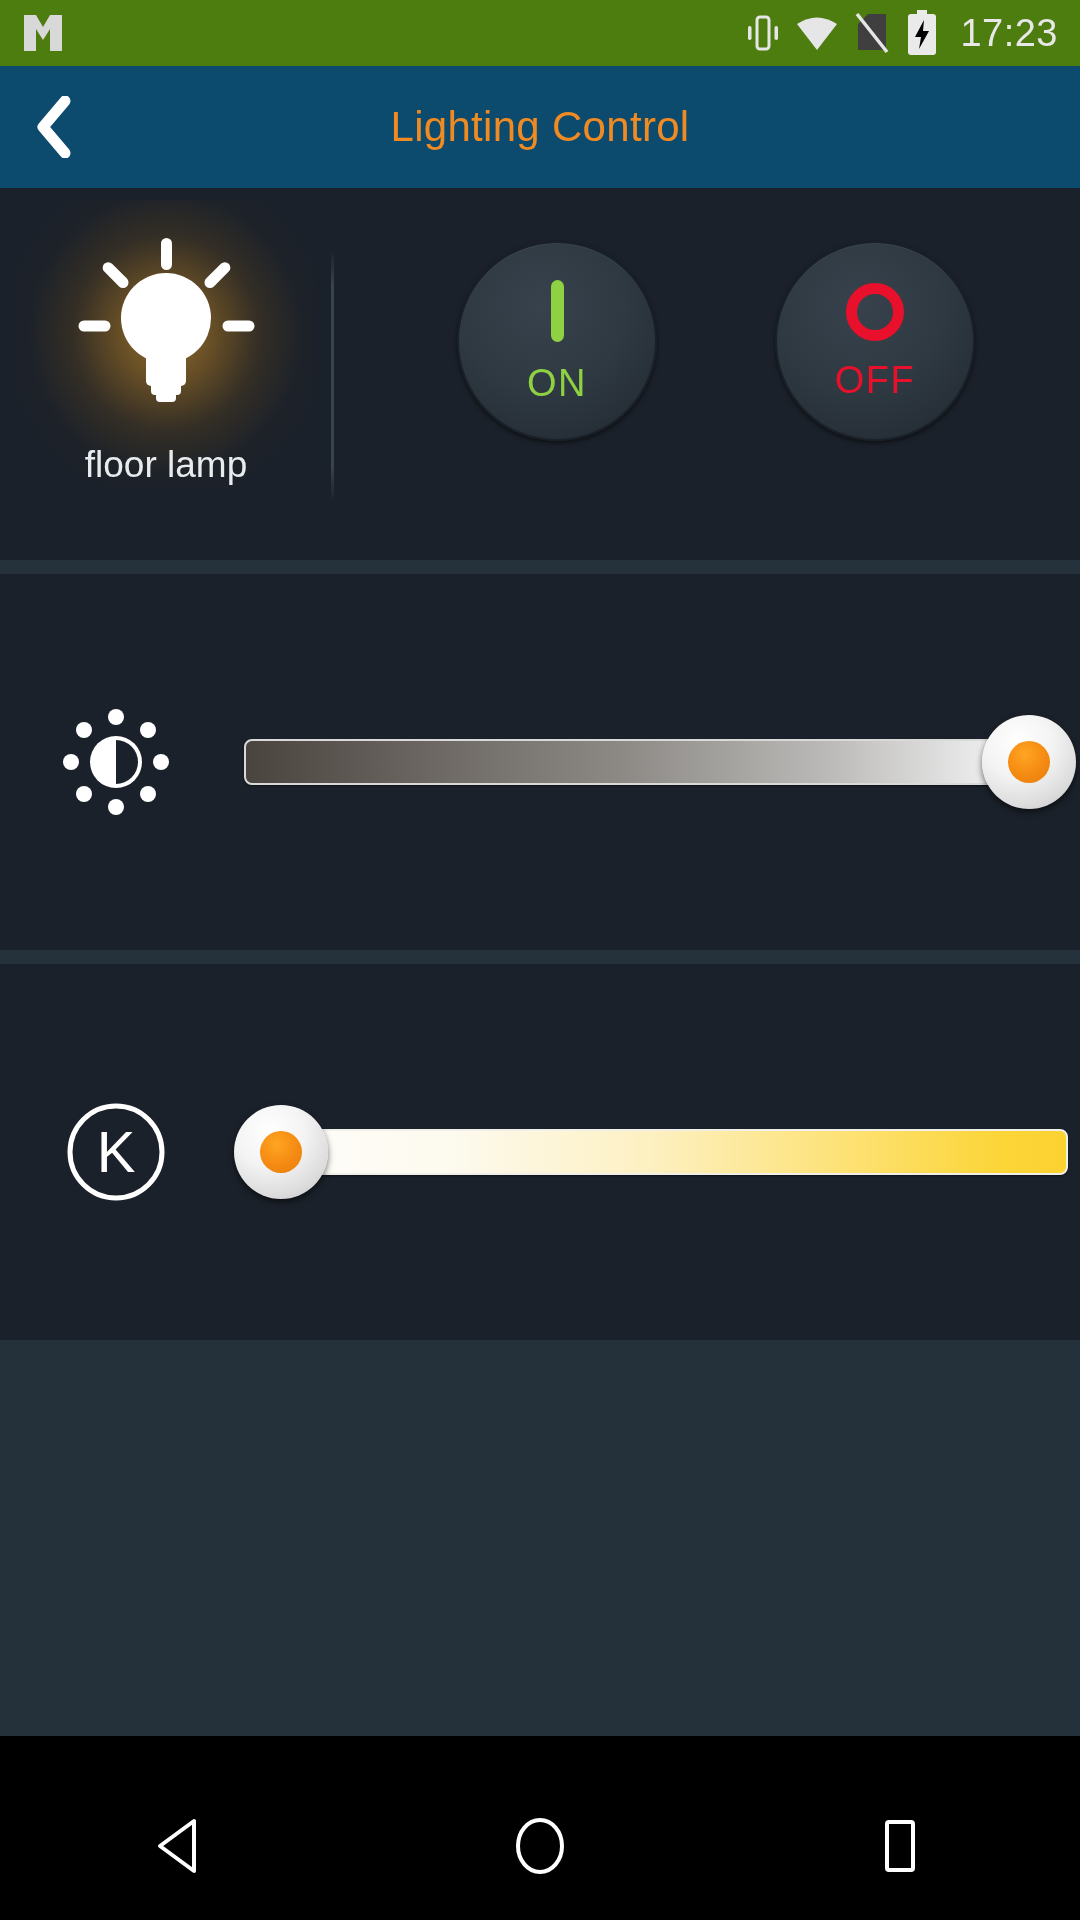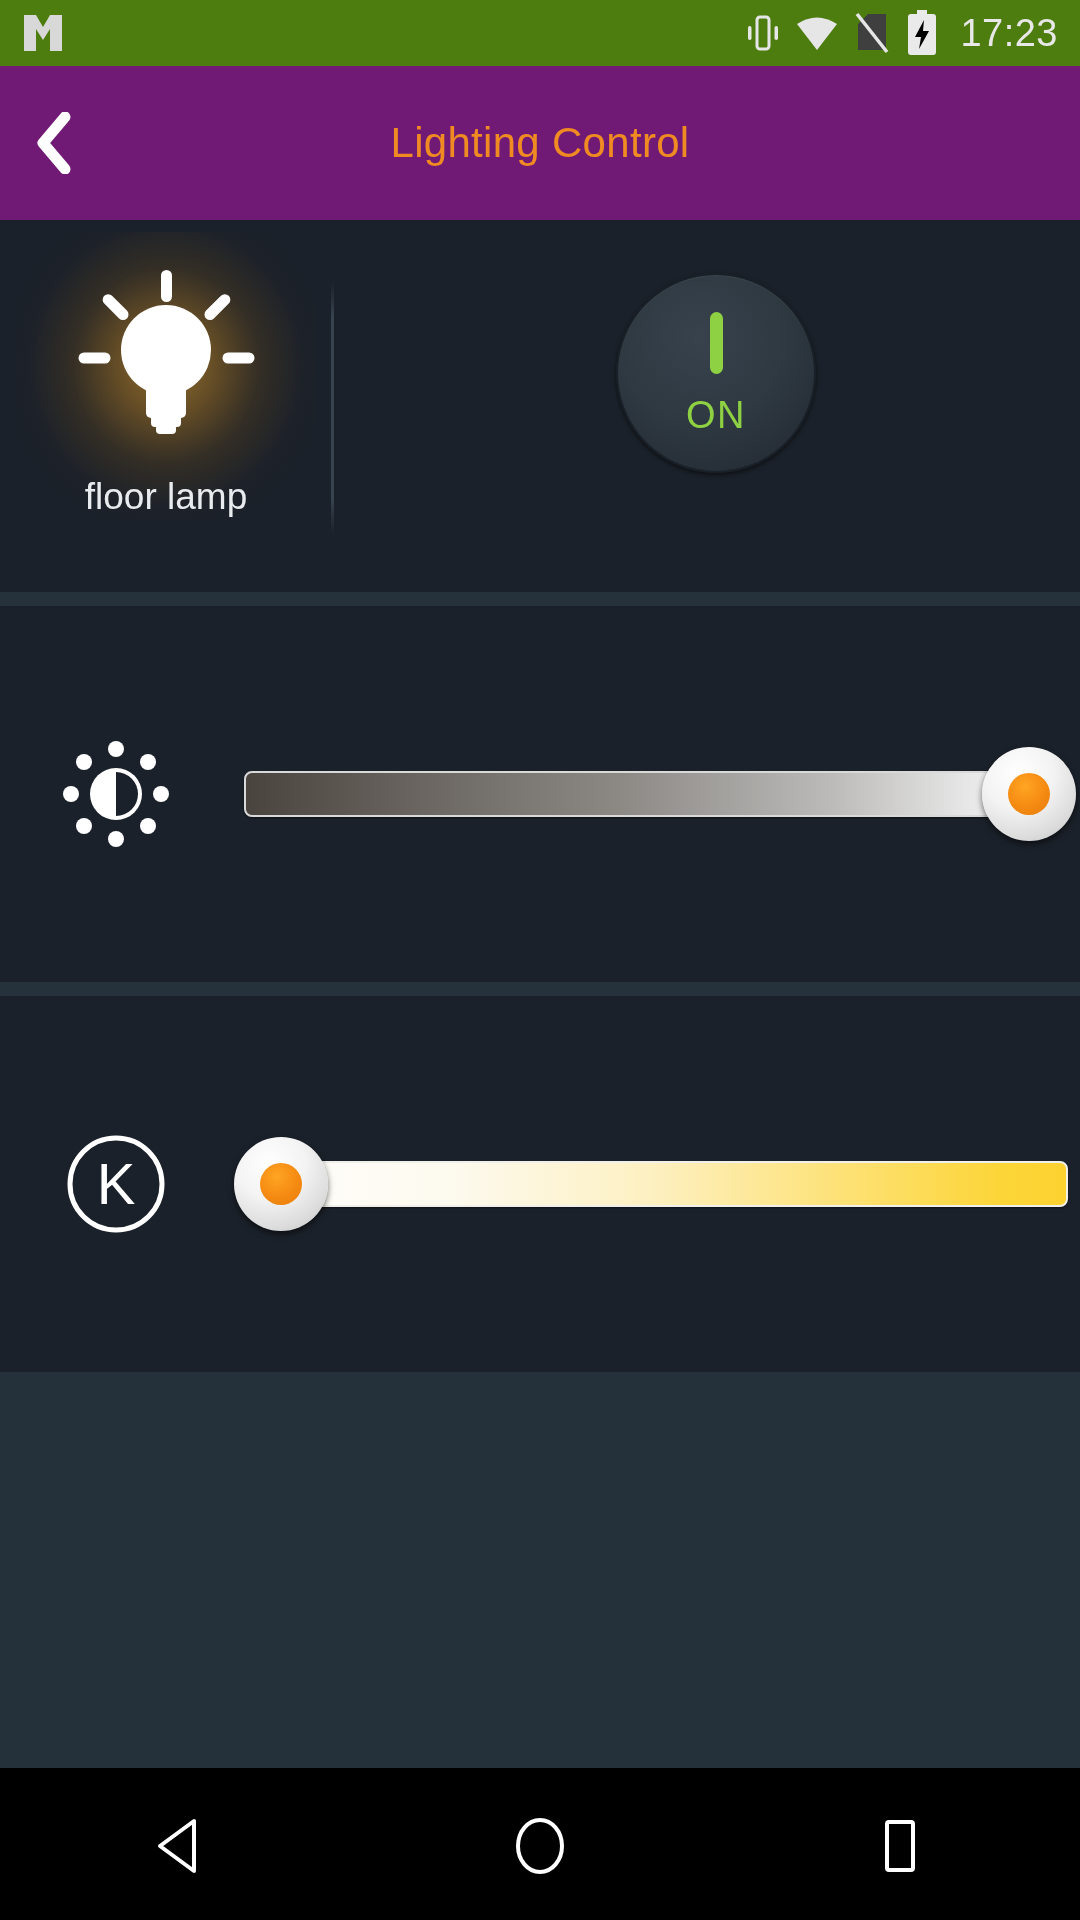--- a/index.html
+++ b/index.html
@@ -42,22 +42,22 @@
   .sb-time {
     color: #e8e8e8;
     font-size: 38px;
     letter-spacing: 0.5px;
     margin-left: 6px;
     line-height: 1;
   }
 
   
   .titlebar {
-    height: 154px;
-    background: #701a75;
+    height: 122px;
+    background: #0c4a6e;
     position: relative;
     display: flex;
     align-items: center;
   }
   .back-btn {
     width: 110px;
     height: 122px;
     display: flex;
     align-items: center;
     justify-content: center;
@@ -339,20 +339,24 @@
     </div>
     <div class="lamp-label">floor lamp</div>
   </div>
   <div class="vdiv"></div>
 
   <div class="onoff-wrap">
     <div class="pwr-btn">
       <span class="glyph-on"></span>
       <span class="pwr-label lbl-on">ON</span>
     </div>
+    <div class="pwr-btn">
+      <span class="glyph-off"></span>
+      <span class="pwr-label lbl-off">OFF</span>
+    </div>
   </div>
 </div>
 
 <div class="divider"></div>
 
 <div class="section sec-slider">
   <div class="sl-icon">
     <svg width="112" height="112" viewBox="0 0 112 112">
       <g fill="#ffffff">
         <circle cx="56" cy="56" r="26"></circle>

